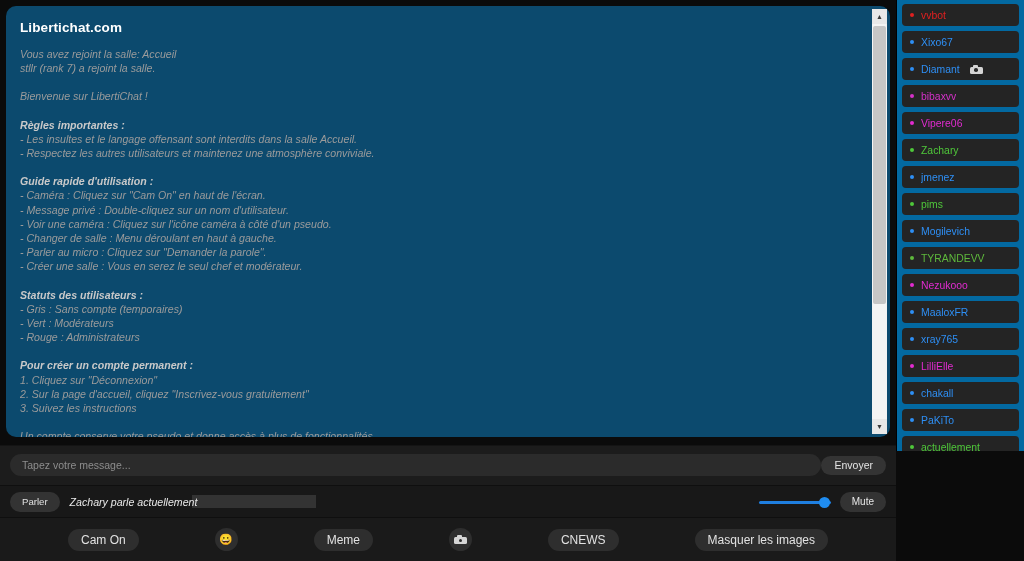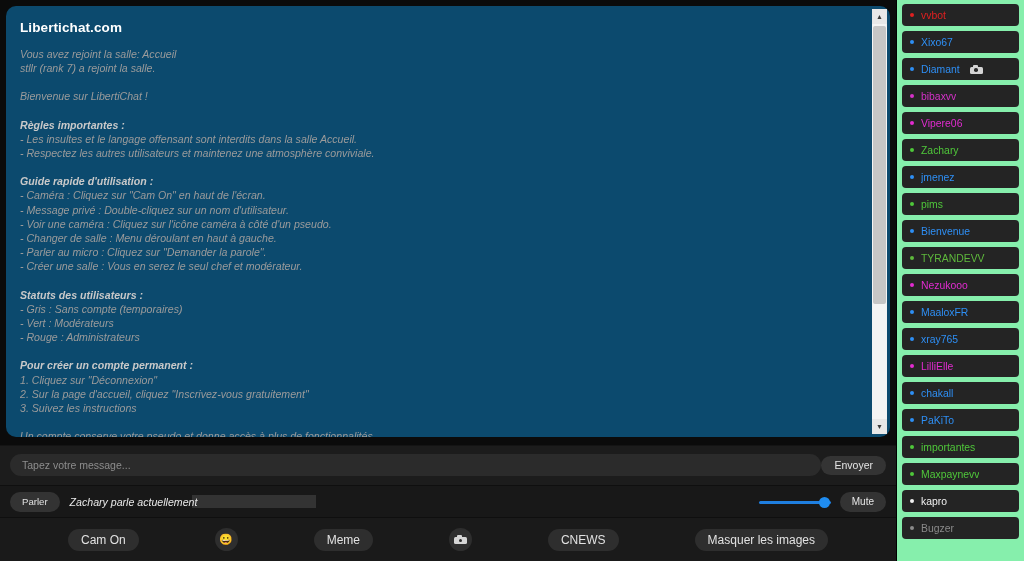--- a/index.html
+++ b/index.html
@@ -252,22 +252,22 @@
     width: 5px; height: 2.5px; background: #d5d5d5; border-radius: 1px 1px 0 0;
   }
   .cam-ico .lens {
     position: absolute; left: 4.7px; bottom: 1.8px;
     width: 3.6px; height: 3.6px; border-radius: 50%; background: #2b2b2b;
   }
 
   
   .sidebar {
     width: 128px;
-    height: 561px;
-    background: #86efac;
+    height: 451px;
+    background: #0369a1;
     padding: 4px 5px;
     overflow: hidden;
     border-left: 1px solid #000;
   }
   .user-item {
     display: flex;
     align-items: center;
     gap: 7px;
     height: 22px;
     margin-bottom: 5px;
@@ -419,21 +419,21 @@
       <div class="user-item">
         <span class="user-dot" style="background: rgb(46, 143, 245);"></span>
         <span class="user-name" style="color: rgb(46, 143, 245);">jmenez</span>
       </div>
       <div class="user-item">
         <span class="user-dot" style="background: rgb(79, 199, 58);"></span>
         <span class="user-name" style="color: rgb(79, 199, 58);">pims</span>
       </div>
       <div class="user-item">
         <span class="user-dot" style="background: rgb(46, 143, 245);"></span>
-        <span class="user-name" style="color: rgb(46, 143, 245);">Bienvenue</span>
+        <span class="user-name" style="color: rgb(46, 143, 245);">Mogilevich</span>
       </div>
       <div class="user-item">
         <span class="user-dot" style="background: rgb(94, 185, 60);"></span>
         <span class="user-name" style="color: rgb(94, 185, 60);">TYRANDEVV</span>
       </div>
       <div class="user-item">
         <span class="user-dot" style="background: rgb(226, 43, 208);"></span>
         <span class="user-name" style="color: rgb(226, 43, 208);">Nezukooo</span>
       </div>
       <div class="user-item">
@@ -451,21 +451,21 @@
       <div class="user-item">
         <span class="user-dot" style="background: rgb(46, 143, 245);"></span>
         <span class="user-name" style="color: rgb(46, 143, 245);">chakall</span>
       </div>
       <div class="user-item">
         <span class="user-dot" style="background: rgb(46, 143, 245);"></span>
         <span class="user-name" style="color: rgb(46, 143, 245);">PaKiTo</span>
       </div>
       <div class="user-item">
         <span class="user-dot" style="background: rgb(79, 199, 58);"></span>
-        <span class="user-name" style="color: rgb(79, 199, 58);">importantes</span>
+        <span class="user-name" style="color: rgb(79, 199, 58);">actuellement</span>
       </div>
       <div class="user-item">
         <span class="user-dot" style="background: rgb(79, 199, 58);"></span>
         <span class="user-name" style="color: rgb(79, 199, 58);">Maxpaynevv</span>
       </div>
       <div class="user-item">
         <span class="user-dot" style="background: rgb(240, 240, 240);"></span>
         <span class="user-name" style="color: rgb(240, 240, 240);">kapro</span>
       </div>
       <div class="user-item">

